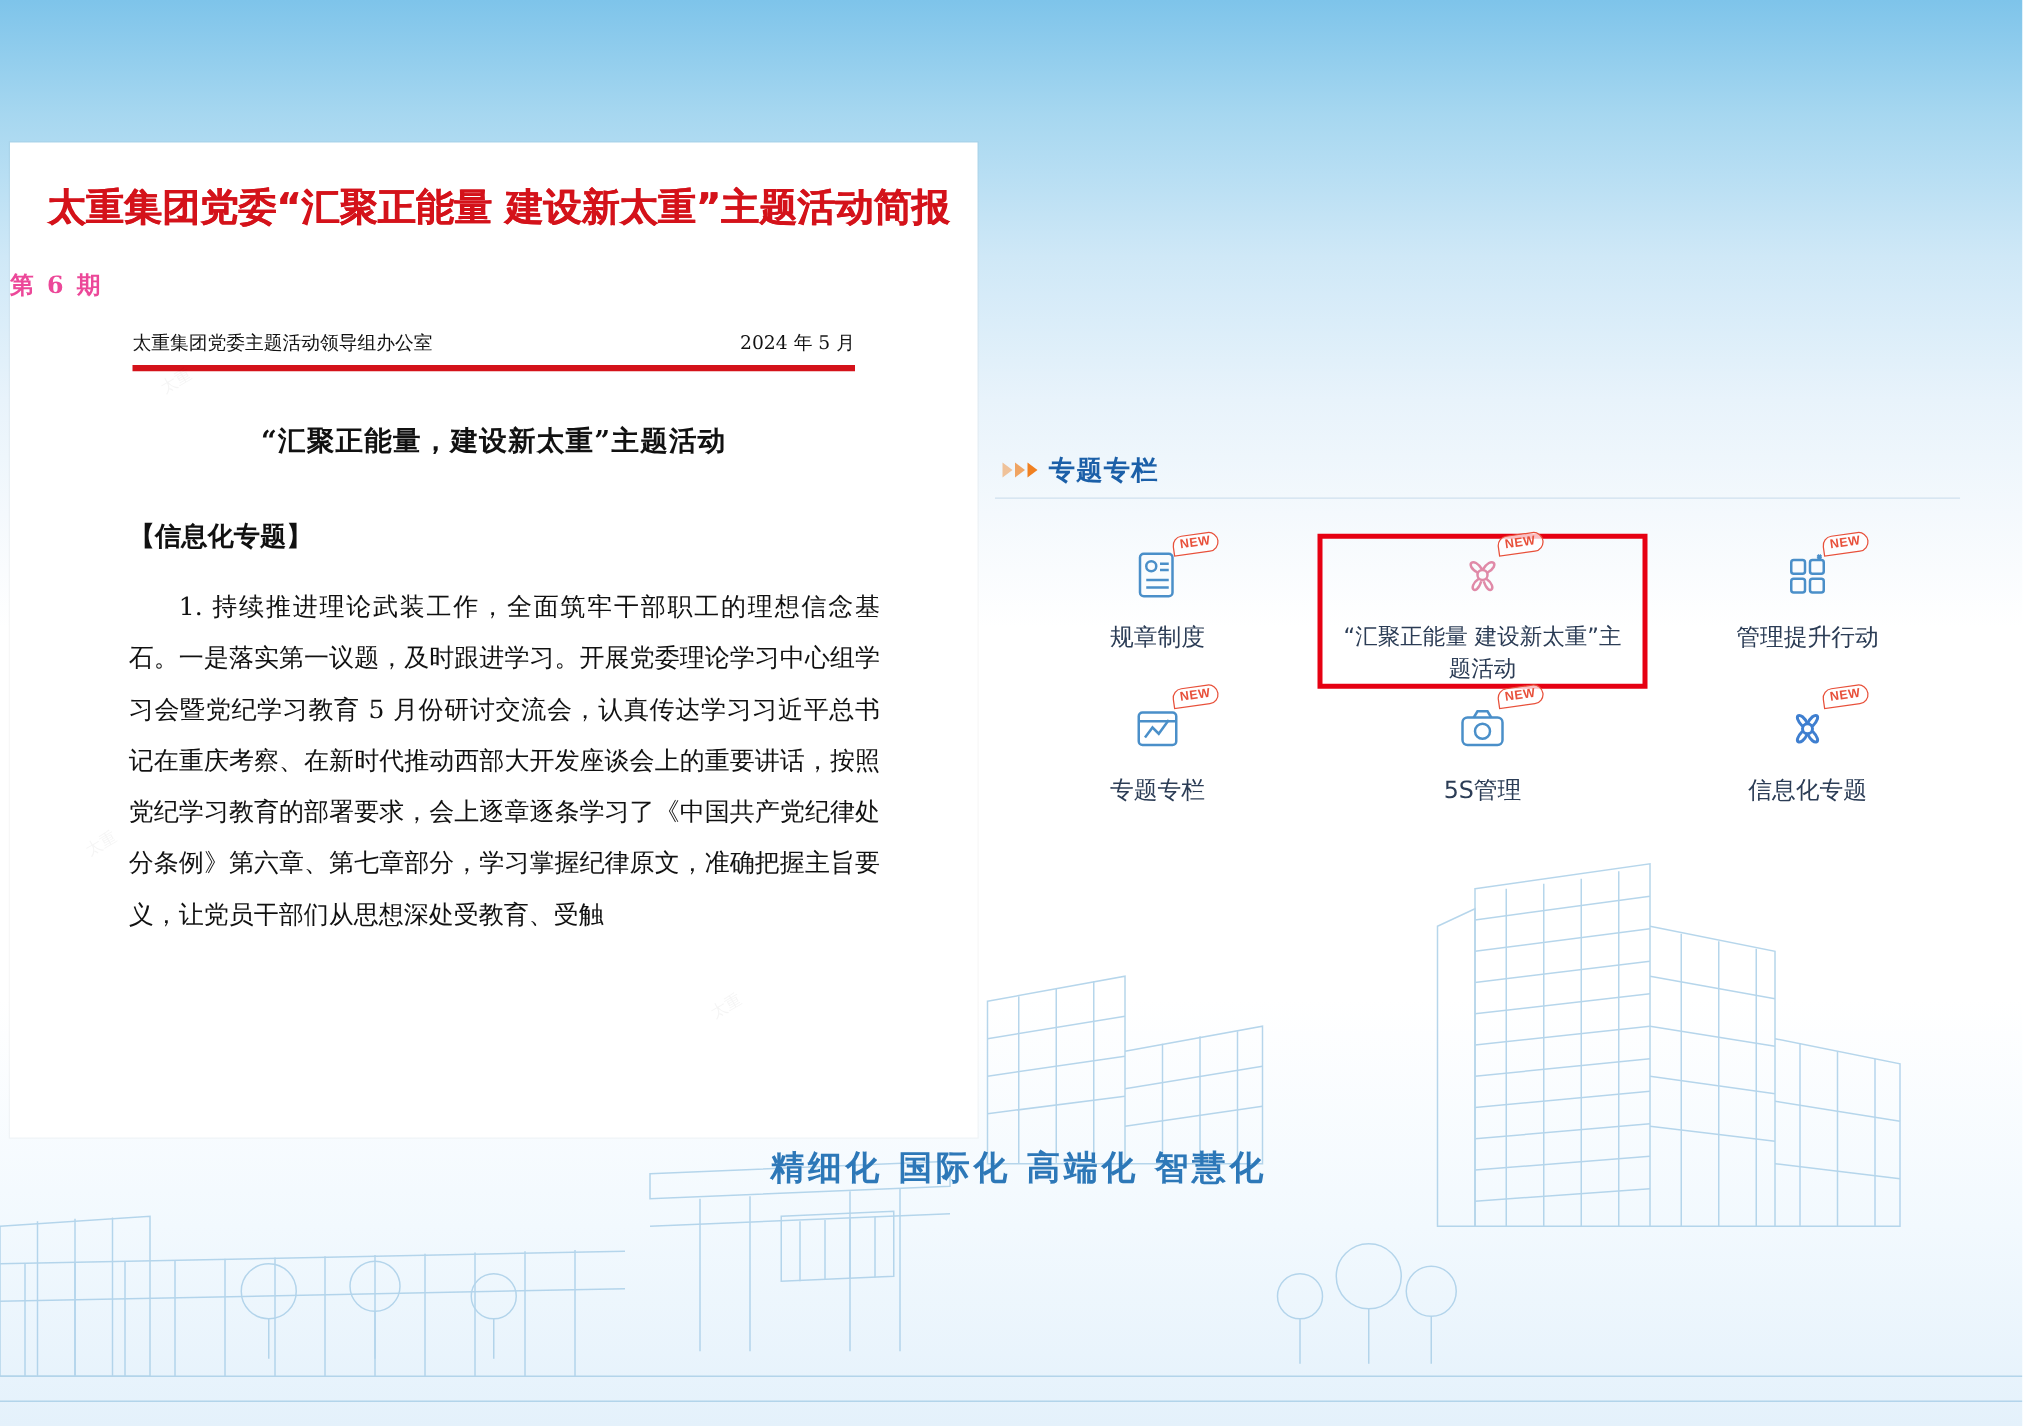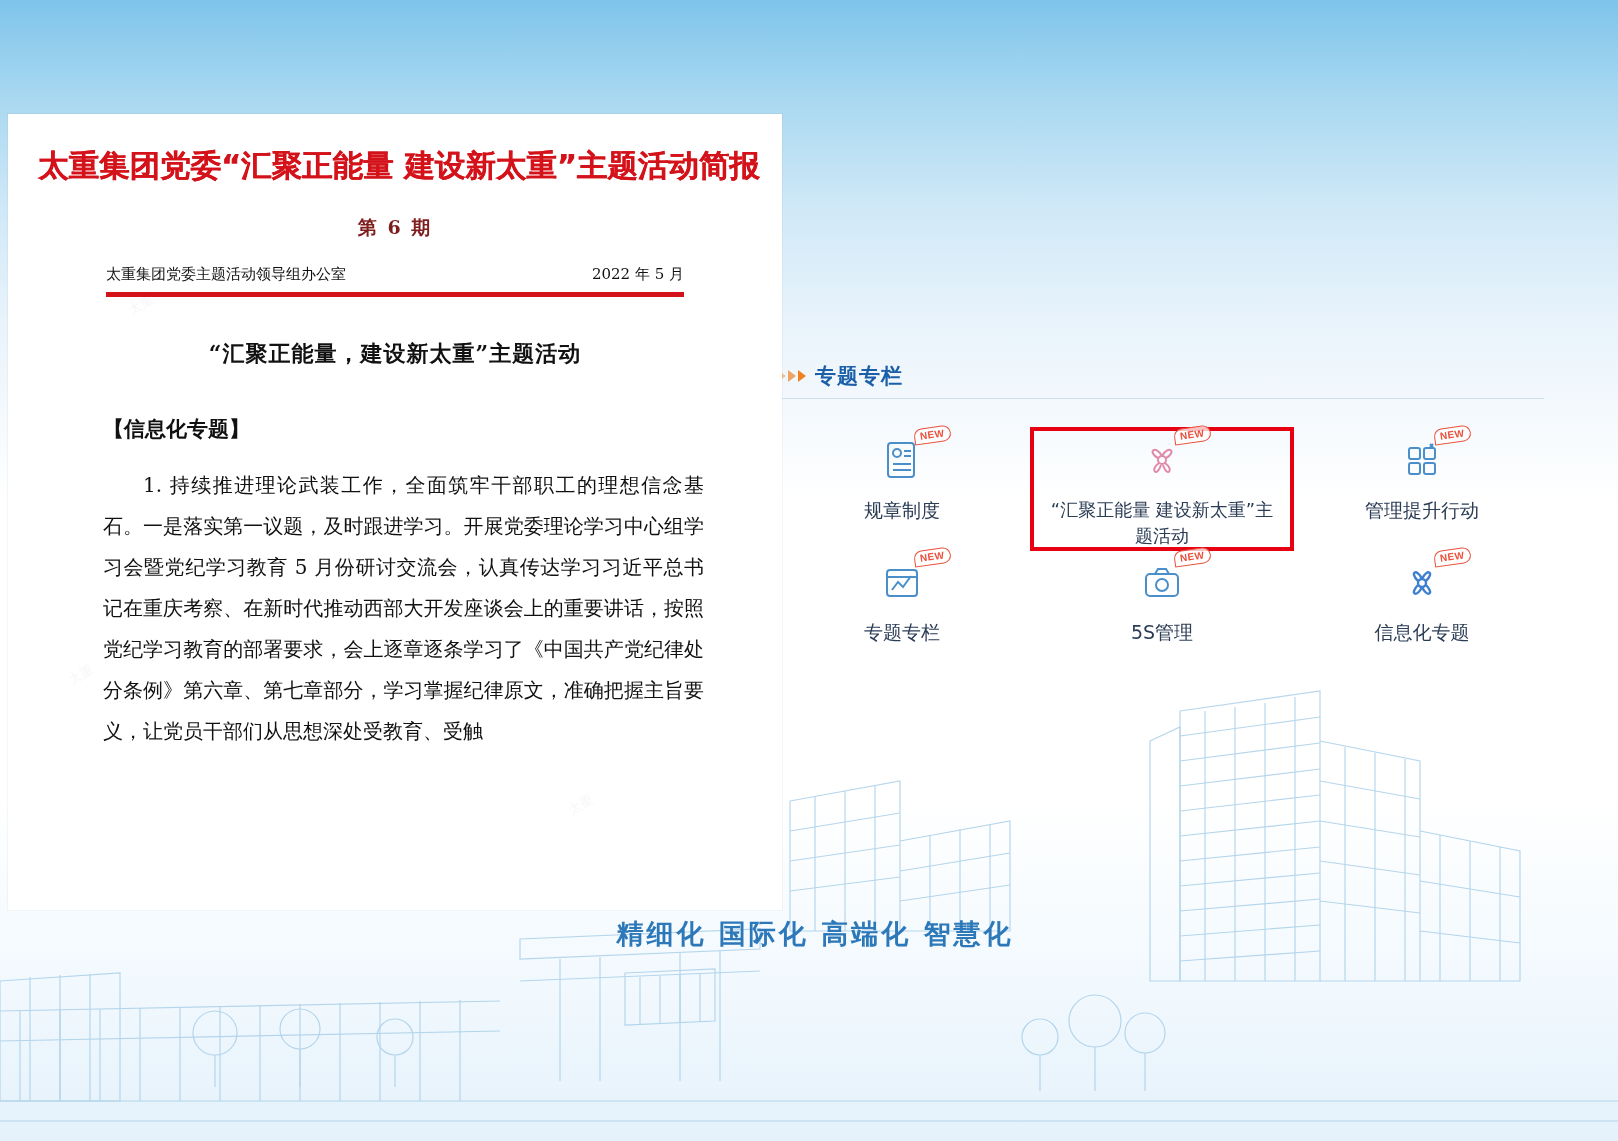--- a/index.html
+++ b/index.html
@@ -52,21 +52,21 @@
     font-size: 27px;
     font-weight: bold;
     color: #2d78b8;
     letter-spacing: 3px;
     white-space: nowrap;
   }
 
   
   #special-column {
     position: absolute;
-    left: 772px;
+    left: 796px;
     top: 362px;
     width: 800px;
   }
   .column-head {
     display: flex;
     align-items: center;
     gap: 9px;
     padding-left: 6px;
     border-bottom: 1px solid #cfe0ee;
     padding-bottom: 8px;
@@ -179,26 +179,26 @@
     font-family: "DejaVu Sans", sans-serif;
     font-weight: bold;
     font-size: 30.5px;
     letter-spacing: 0px;
     color: #d4121a;
     white-space: nowrap;
     text-shadow: 0.5px 0 0 #d4121a;
   }
   .doc-issue {
     margin-top: 28px;
-    text-align: center;
+    text-align: left;
     font-family: "DejaVu Serif", serif;
     font-weight: bold;
     font-size: 19px;
     letter-spacing: 2px;
-    color: #7f1d1d;
+    color: #ec4899;
   }
   .doc-meta {
     margin: 24px 98px 0 98px;
     display: flex;
     justify-content: space-between;
     align-items: flex-end;
     font-family: "DejaVu Serif", serif;
     font-size: 15px;
     color: #111;
     gap: 24px;
@@ -457,21 +457,21 @@
     <div class="doc-watermark" style="left:120px; top:150px;">太重</div>
     <div class="doc-watermark" style="left:430px; top:330px;">太重</div>
     <div class="doc-watermark" style="left:60px; top:520px;">太重</div>
     <div class="doc-watermark" style="left:560px; top:650px;">太重</div>
 
     <div class="doc-title">太重集团党委“汇聚正能量 建设新太重”主题活动简报</div>
     <div class="doc-issue">第 6 期</div>
 
     <div class="doc-meta">
       <span>太重集团党委主题活动领导组办公室</span>
-      <span>2022 年 5 月</span>
+      <span>2024 年 5 月</span>
     </div>
     <div class="doc-redrule"></div>
 
     <div class="doc-subtitle">
       <div>“汇聚正能量，建设新太重”主题活动</div>
     </div>
 
     <div class="doc-section">【信息化专题】</div>
     <div class="doc-body">1. 持续推进理论武装工作，全面筑牢干部职工的理想信念基石。一是落实第一议题，及时跟进学习。开展党委理论学习中心组学习会暨党纪学习教育 5 月份研讨交流会，认真传达学习习近平总书记在重庆考察、在新时代推动西部大开发座谈会上的重要讲话，按照党纪学习教育的部署要求，会上逐章逐条学习了《中国共产党纪律处分条例》第六章、第七章部分，学习掌握纪律原文，准确把握主旨要义，让党员干部们从思想深处受教育、受触</div>
 

